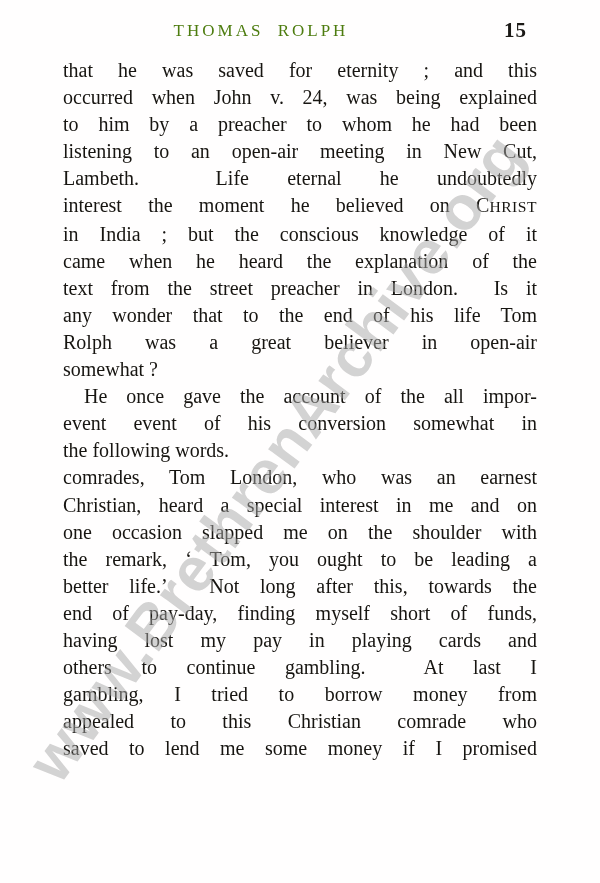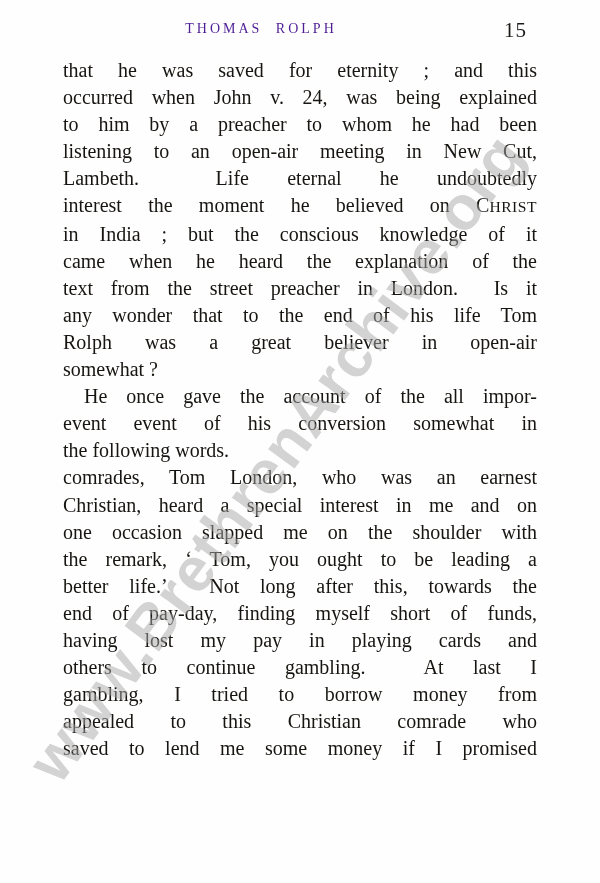--- a/index.html
+++ b/index.html
@@ -21,33 +21,34 @@
     top: 0;
     left: 0;
     width: 100%;
     height: 48px;
   }
   .running-title {
     position: absolute;
     top: 21px;
     left: 261px;
     transform: translateX(-50%);
-    font-size: 14px;
+    font-size: 17px;
     letter-spacing: 3px;
     word-spacing: 7px;
     white-space: nowrap;
-    color: #4c1d95;
+    color: #4d7c0f;
   }
   .page-number {
     position: absolute;
     top: 18px;
     right: 73px;
     font-size: 21px;
     letter-spacing: 1px;
     color: #1b1916;
+    font-weight: bold;
   }
   .body-text {
     position: absolute;
     top: 57px;
     left: 63px;
     width: 474px;
     font-size: 20px;
     line-height: 27.1px;
   }
   .line {

